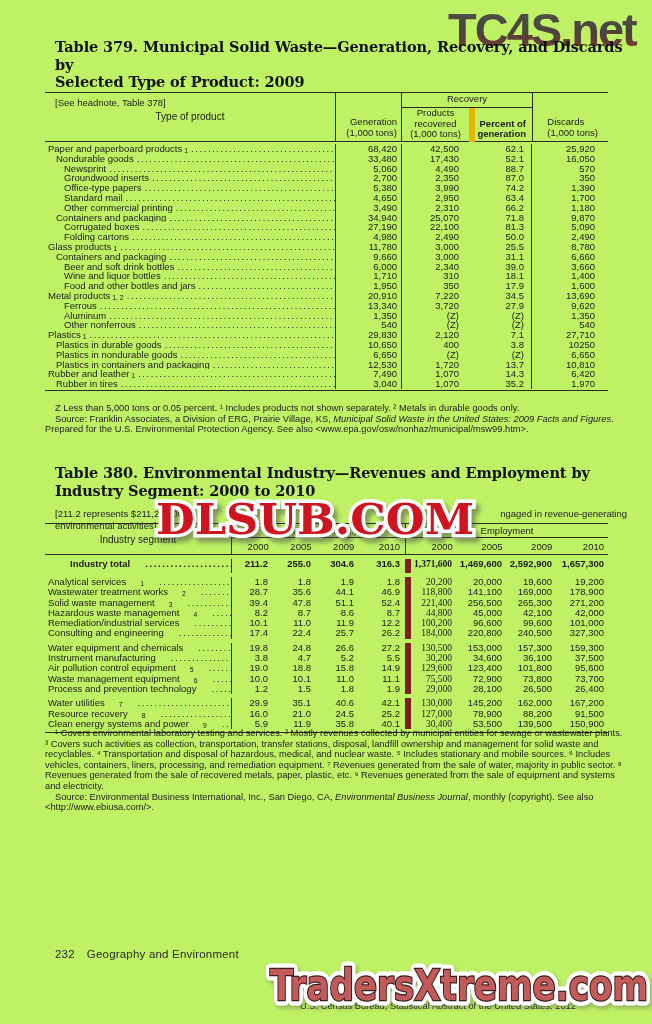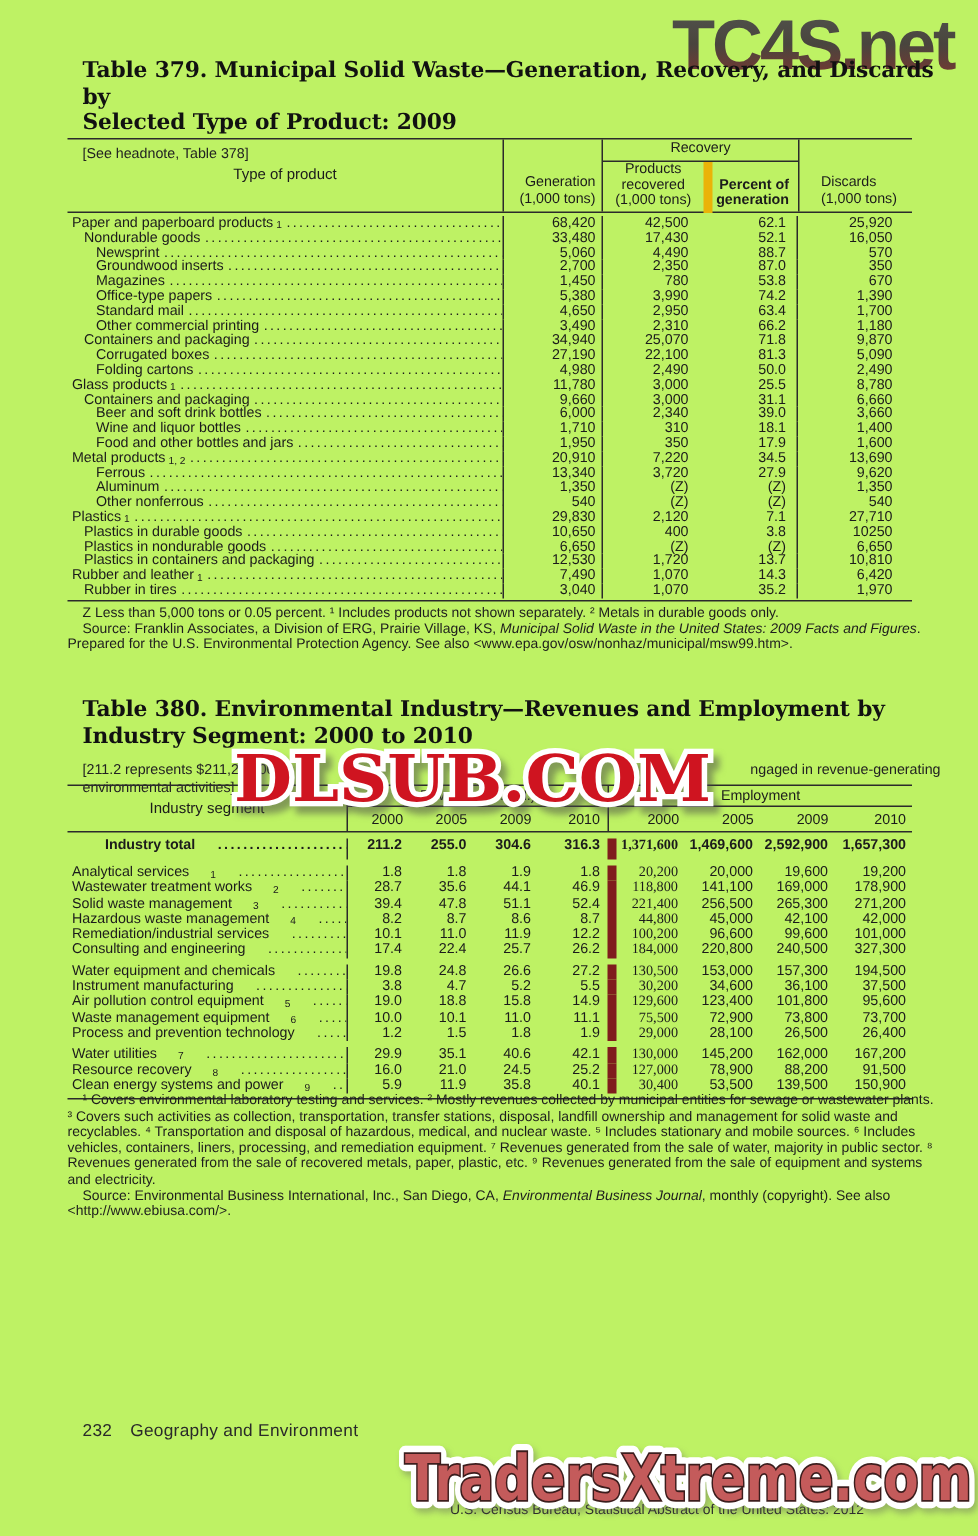--- a/index.html
+++ b/index.html
@@ -176,30 +176,20 @@
             <span class="lab">Groundwood inserts</span>
             <span class="dots"></span>
           </div>
           <div class="vcell v2">2,700</div>
           <div class="vcell v3">2,350</div>
           <div class="vcell v4">87.0</div>
           <div class="vcell v5">350</div>
         </div>
         <div class="r379">
           <div class="lcell ind2">
-            <span class="lab">Magazines</span>
-            <span class="dots"></span>
-          </div>
-          <div class="vcell v2">1,450</div>
-          <div class="vcell v3">780</div>
-          <div class="vcell v4">53.8</div>
-          <div class="vcell v5">670</div>
-        </div>
-        <div class="r379">
-          <div class="lcell ind2">
             <span class="lab">Office-type papers</span>
             <span class="dots"></span>
           </div>
           <div class="vcell v2">5,380</div>
           <div class="vcell v3">3,990</div>
           <div class="vcell v4">74.2</div>
           <div class="vcell v5">1,390</div>
         </div>
         <div class="r379">
           <div class="lcell ind2">
@@ -565,21 +555,21 @@
               <span class="lab">Water equipment and chemicals</span>
               <span class="dots"></span>
             </div>
             <div class="vcell c1">19.8</div>
             <div class="vcell c2">24.8</div>
             <div class="vcell c3">26.6</div>
             <div class="vcell c4">27.2</div>
             <div class="vcell c5">130,500</div>
             <div class="vcell c6">153,000</div>
             <div class="vcell c7">157,300</div>
-            <div class="vcell c8">194,500</div>
+            <div class="vcell c8">159,300</div>
           </div>
           <div class="r380 ">
             <div class="lcell ">
               <span class="lab">Instrument manufacturing</span>
               <span class="dots"></span>
             </div>
             <div class="vcell c1">3.8</div>
             <div class="vcell c2">4.7</div>
             <div class="vcell c3">5.2</div>
             <div class="vcell c4">5.5</div>

